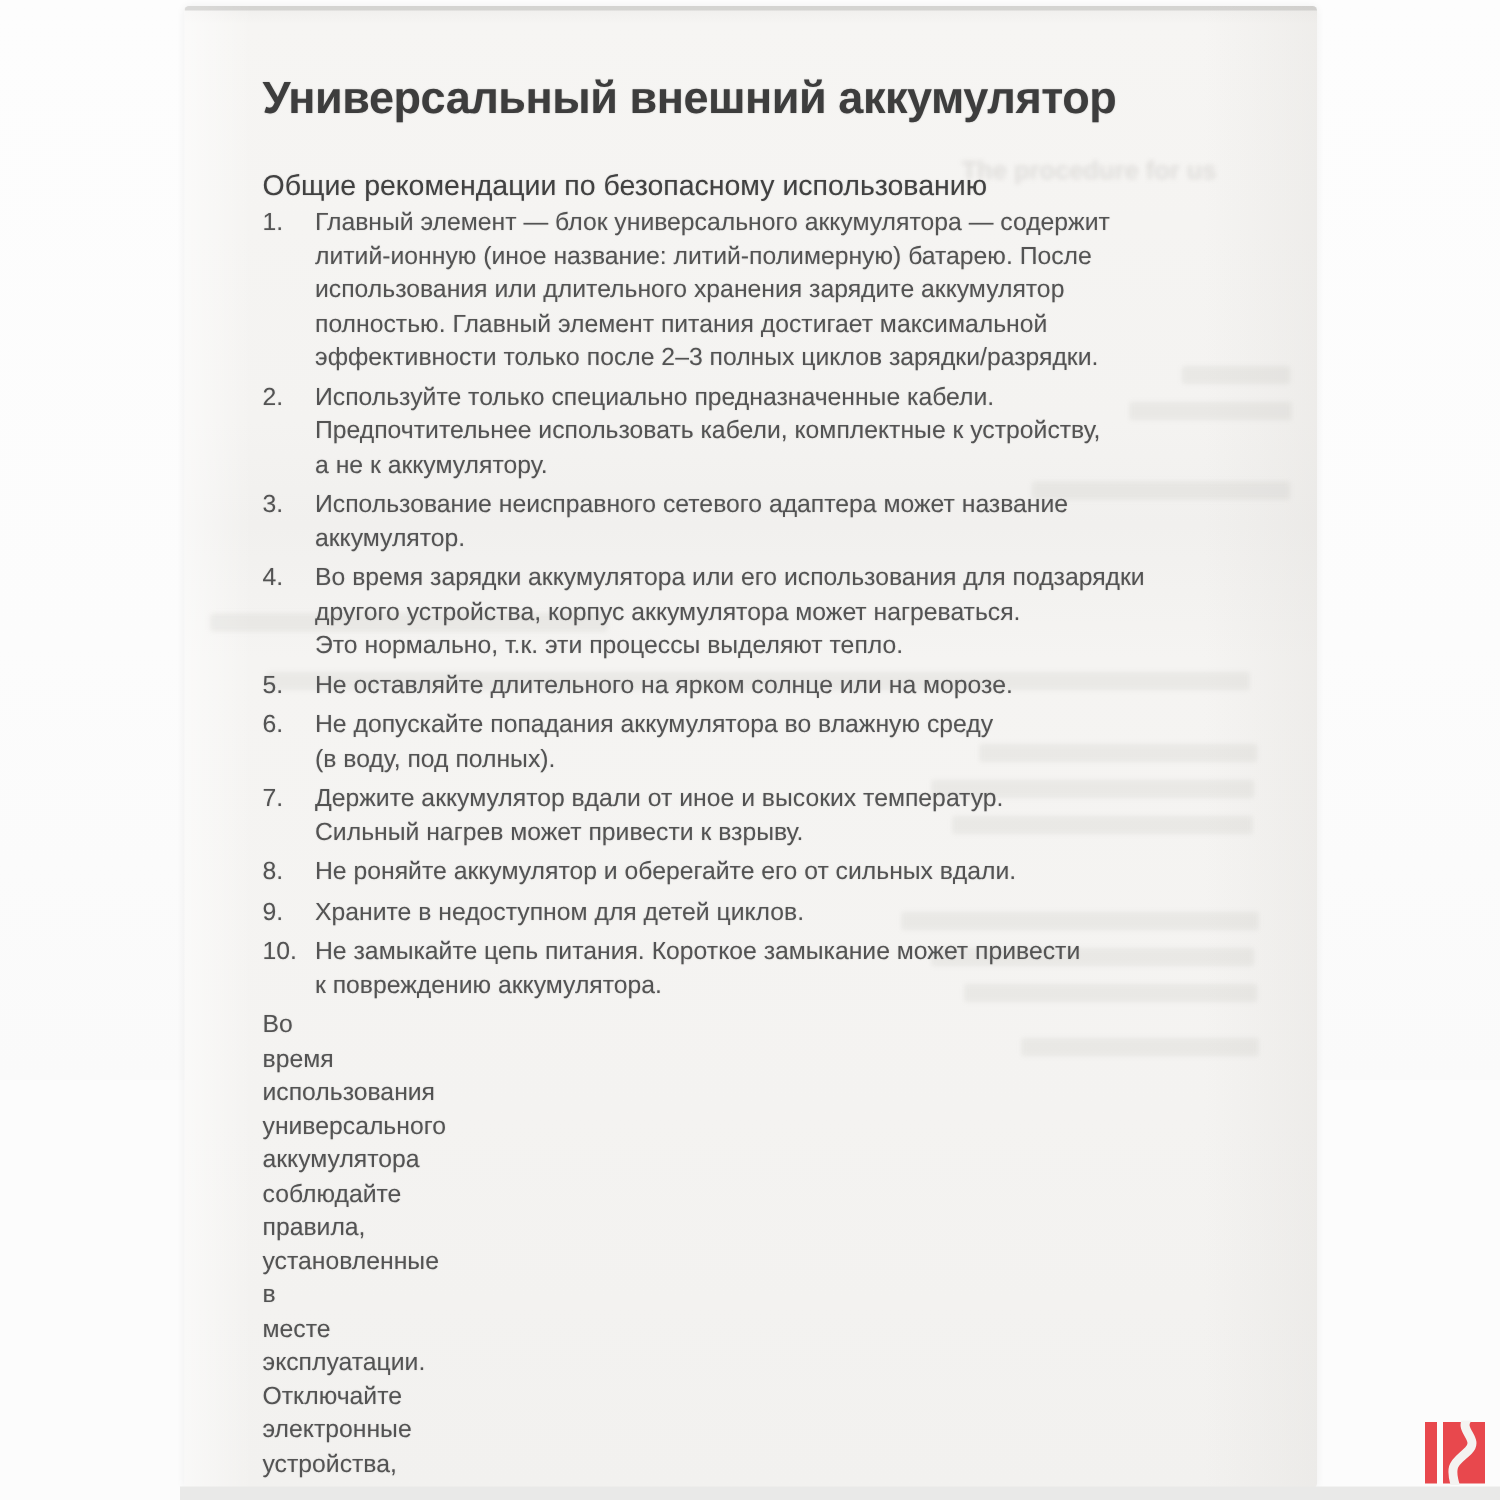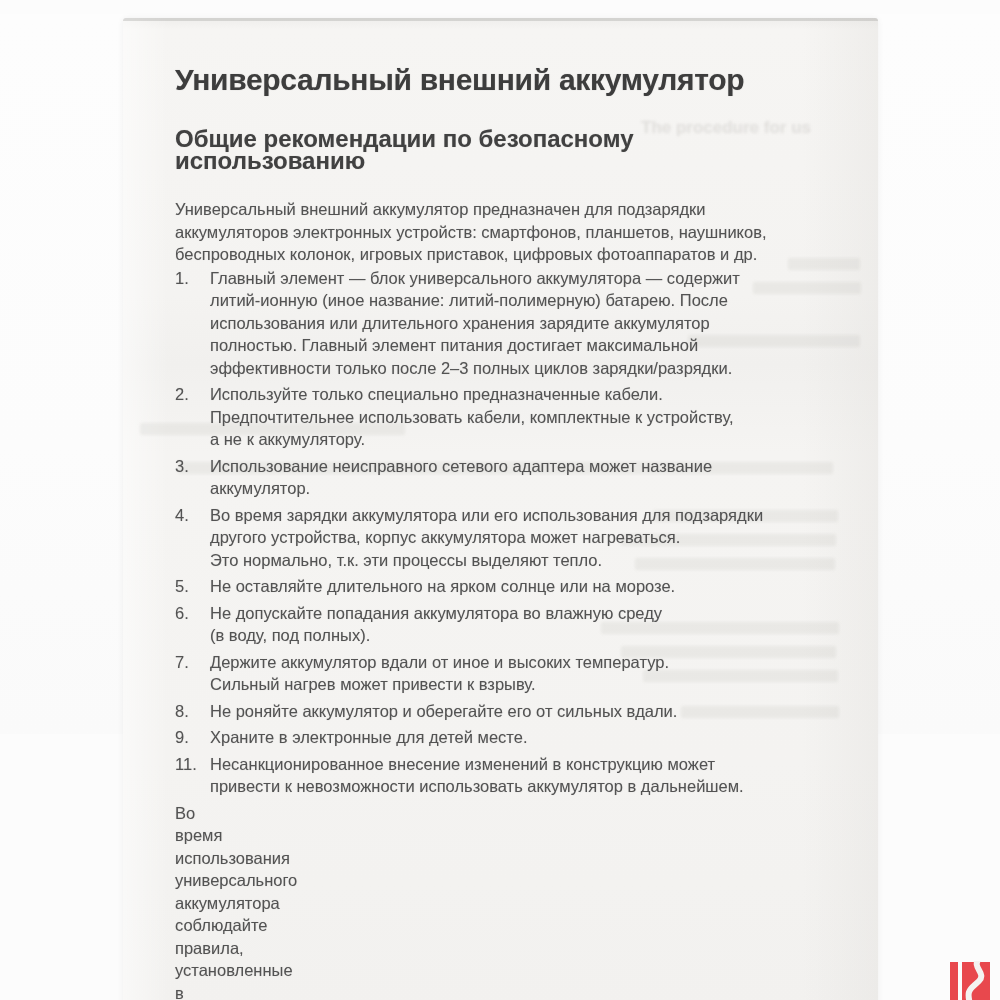--- a/index.html
+++ b/index.html
@@ -6,21 +6,20 @@
     margin: 0; padding: 0;
     width: 1000px; height: 1000px;
     overflow: hidden;
     background: #fcfcfc;
     font-family: "Liberation Sans", "DejaVu Sans", sans-serif;
   }
   .photo {
     position: relative;
     width: 1000px; height: 720px;
     background: linear-gradient(180deg, #fdfdfd 0%, #fcfcfc 60%, #fafafa 100%);
-    margin-top: 14px;
   }
   
   .bottom-strip {
     position: absolute; left: 120px; right: 0; top: 991px; height: 9px;
     background: #e9e9e8;
   }
   
   .page {
     position: absolute;
     left: 123px; top: 4px;
@@ -46,23 +45,23 @@
     margin: 0;
     font-size: 30px;
     line-height: 34px;
     font-weight: bold;
     letter-spacing: -0.3px;
     color: #3d3d3d;
     text-shadow: 0 0 1px rgba(61,61,61,0.35);
   }
   .subtitle {
     margin: 31px 0 0 0;
-    font-size: 24px;
+    font-size: 19px;
     line-height: 22px;
-    font-weight: bold;
+    font-weight: normal;
     color: #414141;
     text-shadow: 0 0 1px rgba(65,65,65,0.3);
   }
   .intro {
     margin: 26px 0 0 0;
     font-size: 16.5px;
     line-height: 22.5px;
     white-space: pre-line;
     color: #535353;
     text-shadow: 0 0 1px rgba(83,83,83,0.25);
@@ -121,23 +120,20 @@
     <div class="bleed bleed-bar" style="left:498px; top:516px; width:215px; height:12px;"></div>
     <div class="bleed bleed-bar" style="left:512px; top:540px; width:200px; height:12px;"></div>
     <div class="bleed bleed-bar" style="left:478px; top:604px; width:238px; height:12px;"></div>
     <div class="bleed bleed-bar" style="left:498px; top:628px; width:215px; height:12px;"></div>
     <div class="bleed bleed-bar" style="left:520px; top:652px; width:195px; height:12px;"></div>
     <div class="bleed bleed-bar" style="left:558px; top:688px; width:158px; height:12px;"></div>
 
     <div class="content">
       <h1 class="title">Универсальный внешний аккумулятор</h1>
       <h2 class="subtitle">Общие рекомендации по безопасному использованию</h2>
-      <p class="intro">Универсальный внешний аккумулятор предназначен для подзарядки
-аккумуляторов электронных устройств: смартфонов, планшетов, наушников,
-беспроводных колонок, игровых приставок, цифровых фотоаппаратов и др.</p>
 
       <ol class="list">
         <li class="item">
           <span class="item-number">1.</span>
           <span class="item-text">Главный элемент — блок универсального аккумулятора — содержит
 литий-ионную (иное название: литий-полимерную) батарею. После
 использования или длительного хранения зарядите аккумулятор
 полностью. Главный элемент питания достигает максимальной
 эффективности только после 2–3 полных циклов зарядки/разрядки.</span>
         </li>
@@ -171,26 +167,26 @@
           <span class="item-number">7.</span>
           <span class="item-text">Держите аккумулятор вдали от иное и высоких температур.
 Сильный нагрев может привести к взрыву.</span>
         </li>
         <li class="item">
           <span class="item-number">8.</span>
           <span class="item-text">Не роняйте аккумулятор и оберегайте его от сильных вдали.</span>
         </li>
         <li class="item">
           <span class="item-number">9.</span>
-          <span class="item-text">Храните в электронные для детей месте.</span>
-        </li>
-        <li class="item">
-          <span class="item-number">11.</span>
-          <span class="item-text">Несанкционированное внесение изменений в конструкцию может
-привести к невозможности использовать аккумулятор в дальнейшем.</span>
+          <span class="item-text">Храните в недоступном для детей циклов.</span>
+        </li>
+        <li class="item">
+          <span class="item-number">10.</span>
+          <span class="item-text">Не замыкайте цепь питания. Короткое замыкание может привести
+к повреждению аккумулятора.</span>
         </li>
         <li class="item">
           <span class="item-text">Во время использования универсального аккумулятора соблюдайте
 правила, установленные в месте эксплуатации. Отключайте
 электронные устройства, в том числе аккумулятор, там, где это требуется
 (например, не используйте электронные устройства и аккумулятор
 вблизи медицинского оборудования, поскольку это может вызвать
 помехи и привести к его некорректной работе).</span>
         </li>
       </ol>

